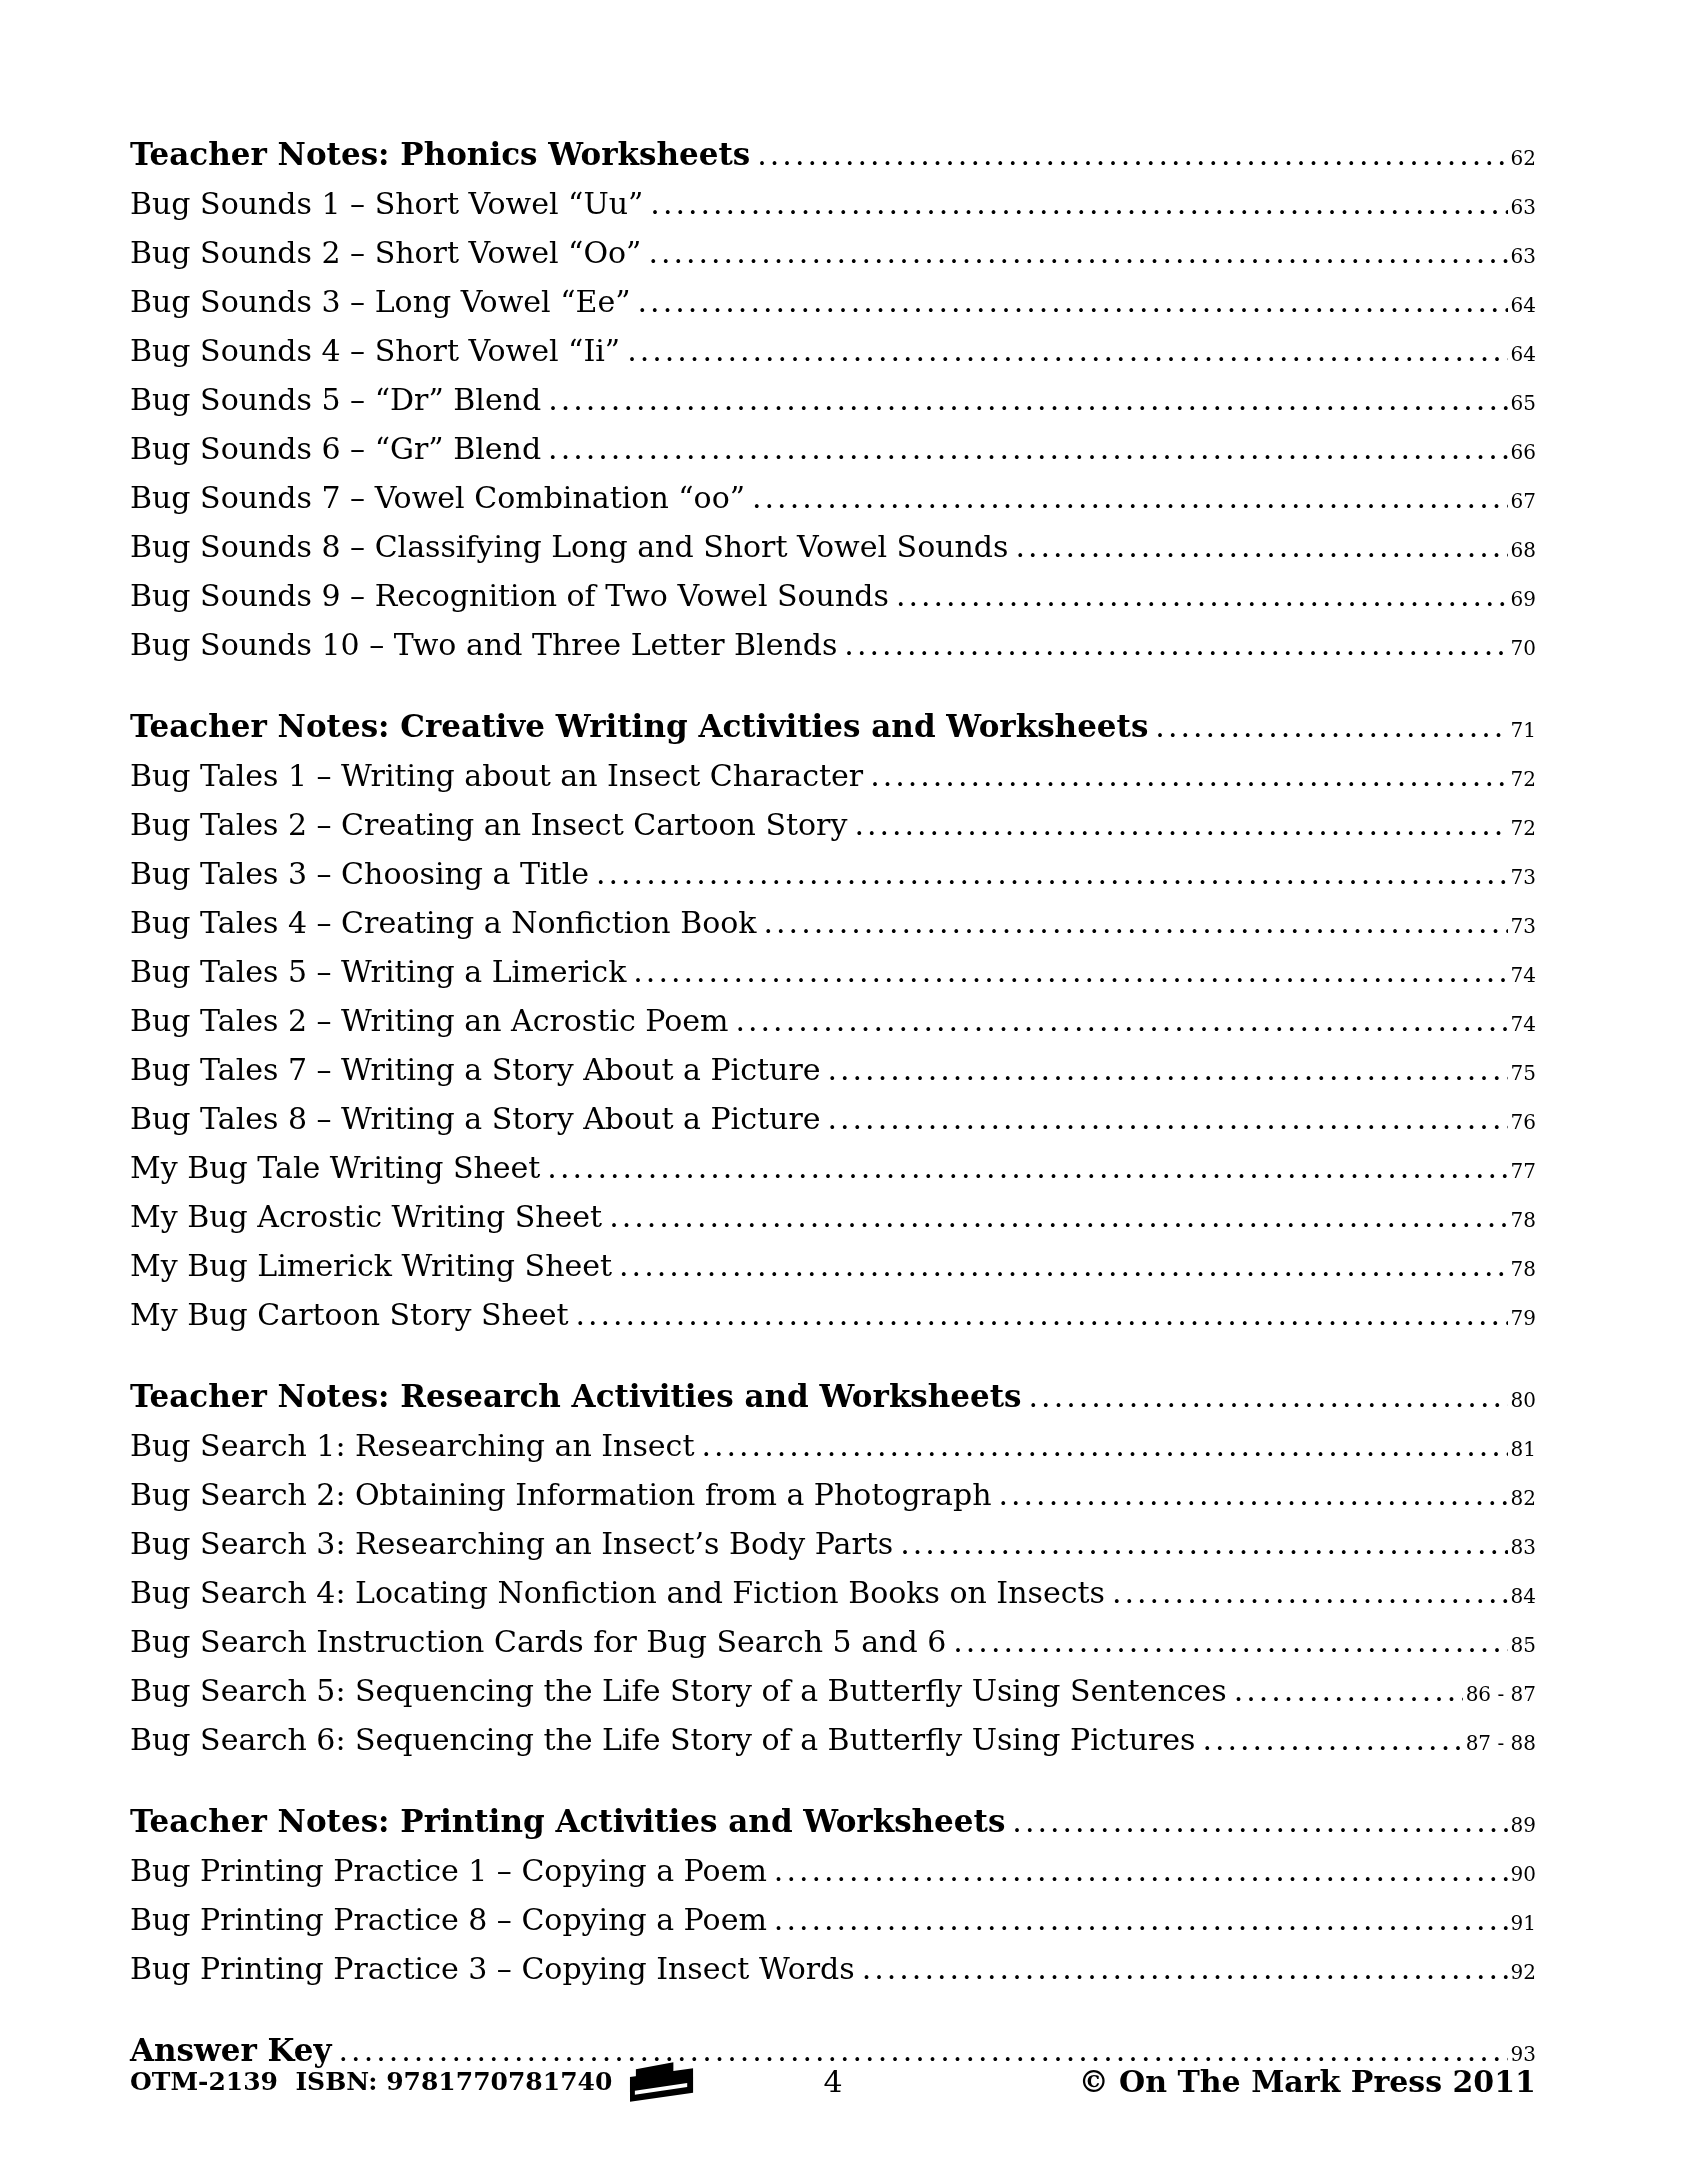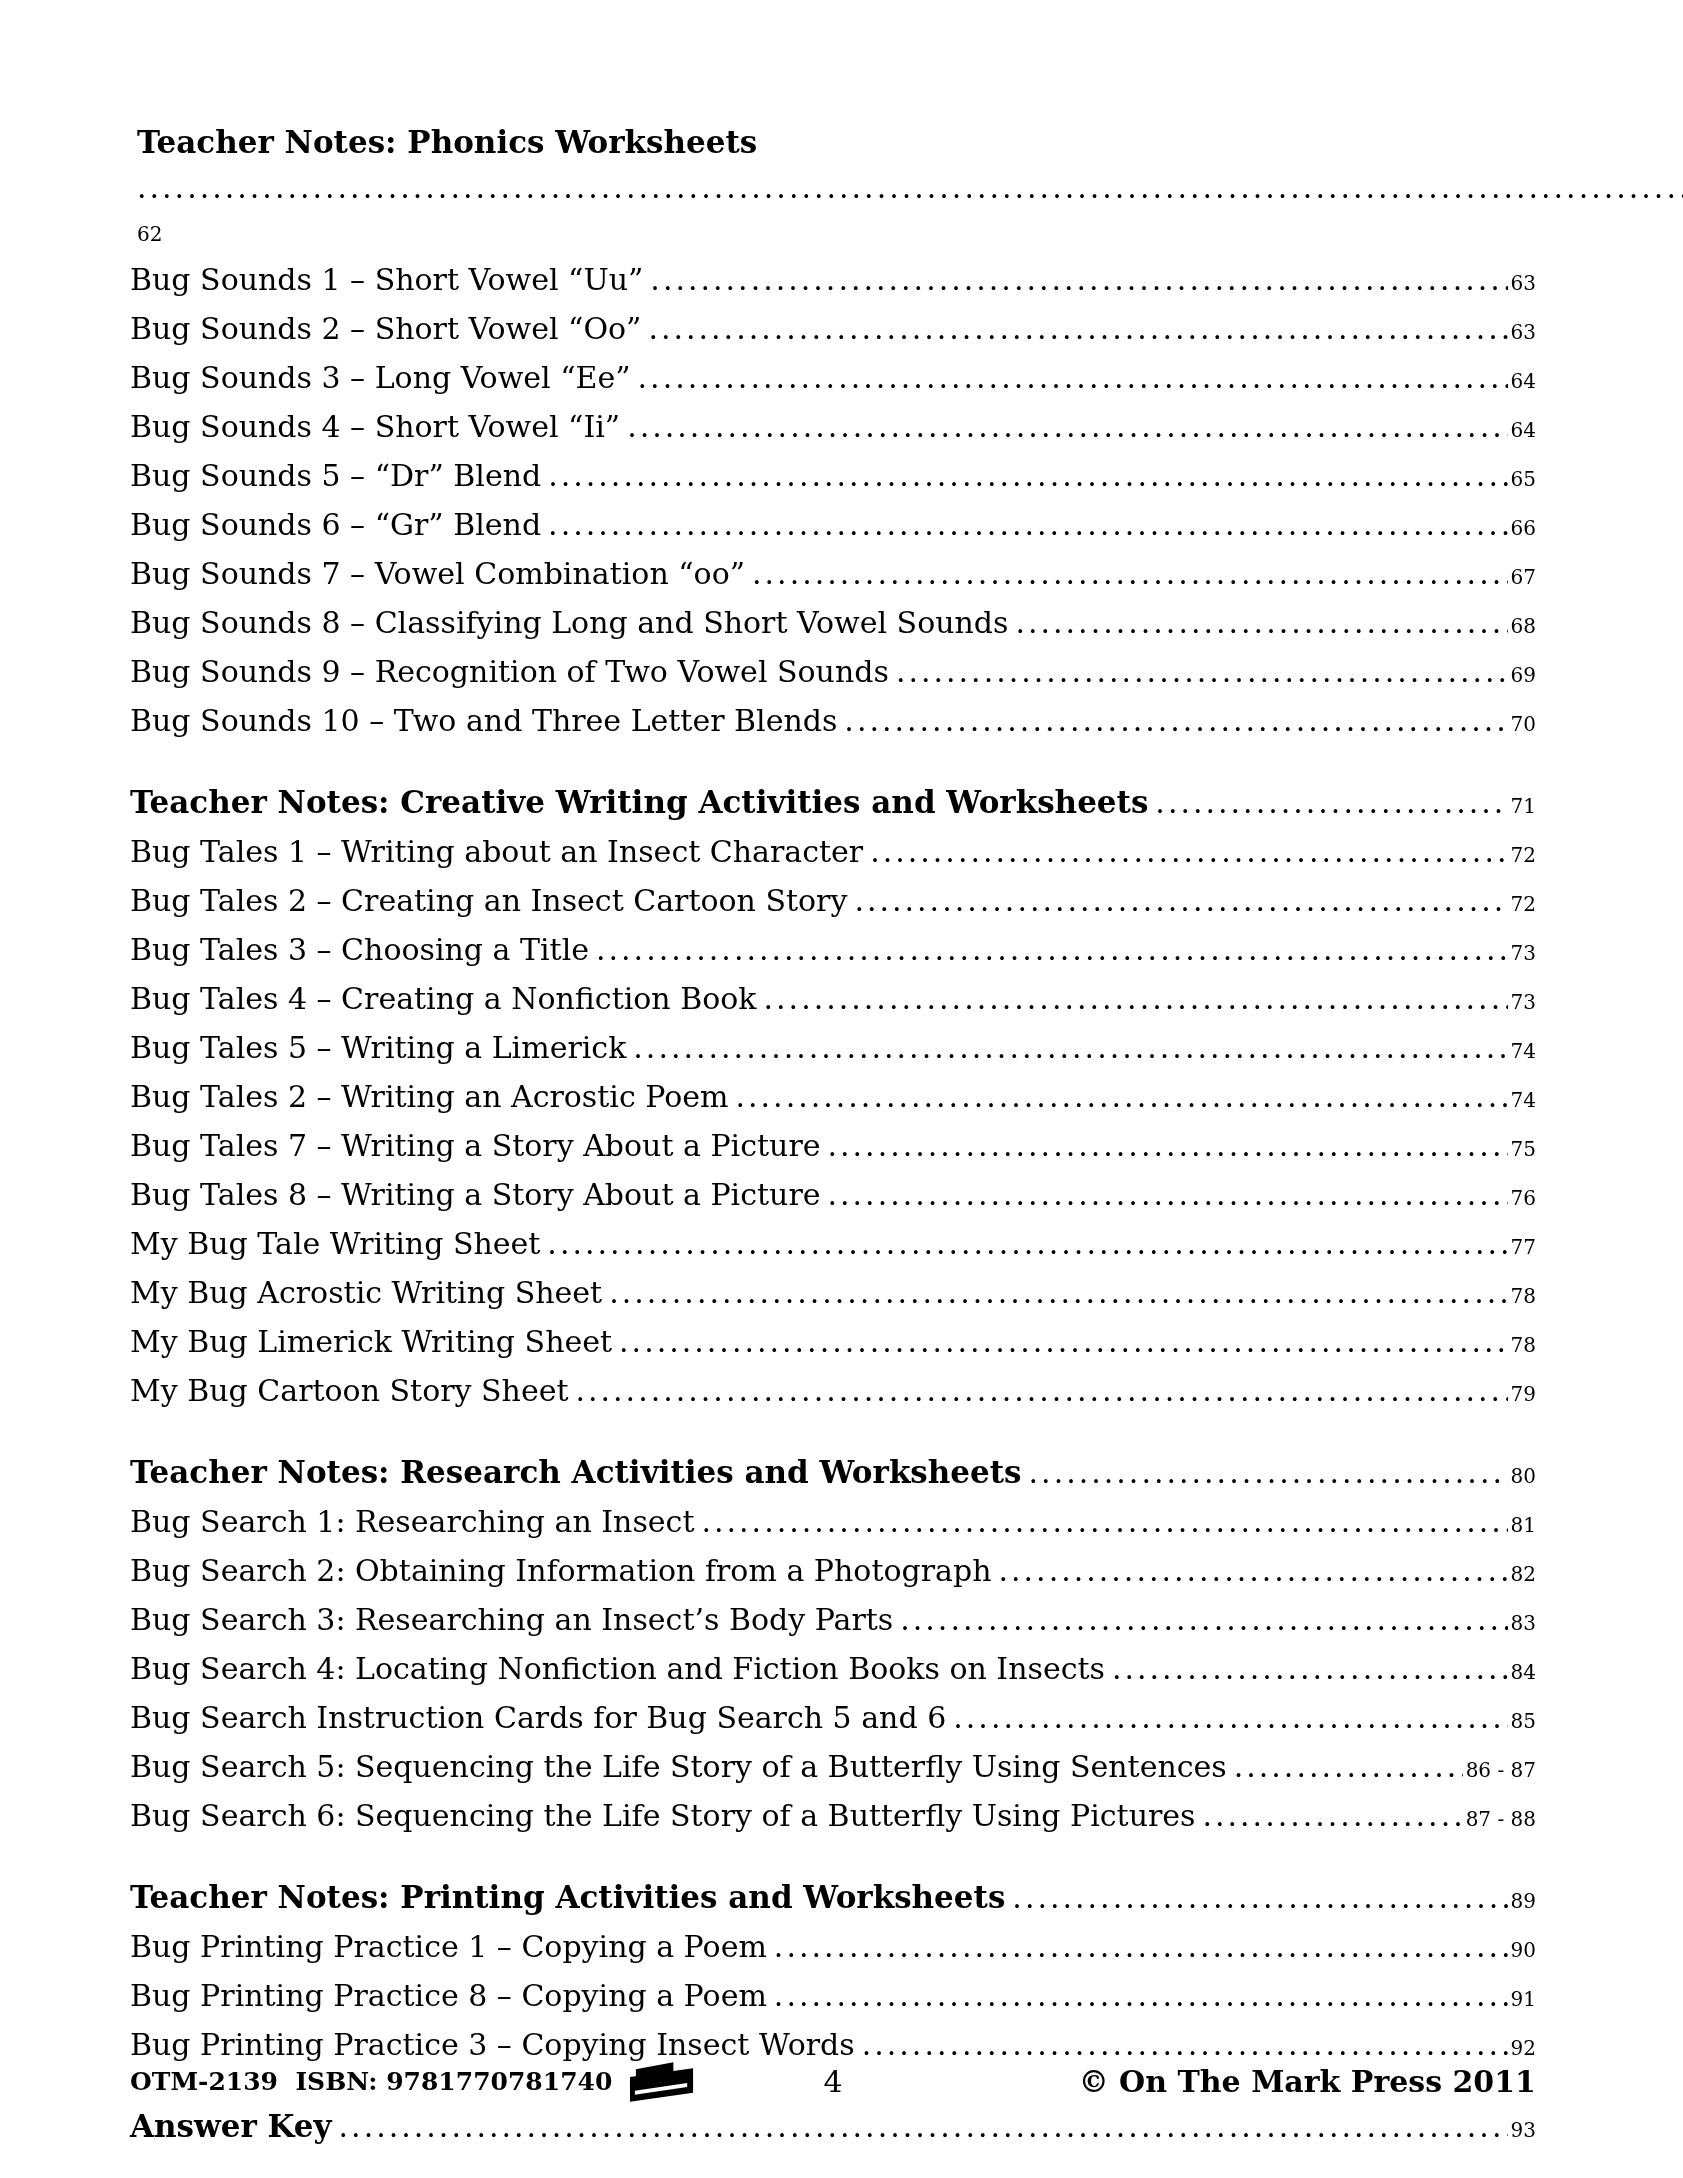--- a/index.html
+++ b/index.html
@@ -23,21 +23,21 @@
   }
 
   .toc-row {
     display: flex;
     align-items: baseline;
     line-height: 46px;
     font-size: 30px;
     width: 100%;
   }
   .heading-row { margin-top: 32px; font-size: 31px; }
-  .toc-row.heading-row:first-child { margin-top: 0; flex-direction: column; }
+  .toc-row.heading-row:first-child { margin-top: 12px; }
 
   .toc-title { flex: 0 0 auto; white-space: nowrap; }
   .heading-title { font-weight: bold; }
 
   .toc-dots {
     flex: 1 1 auto;
     overflow: hidden;
     white-space: nowrap;
     margin: 0 3px 0 7px;
     font-size: 30px;

